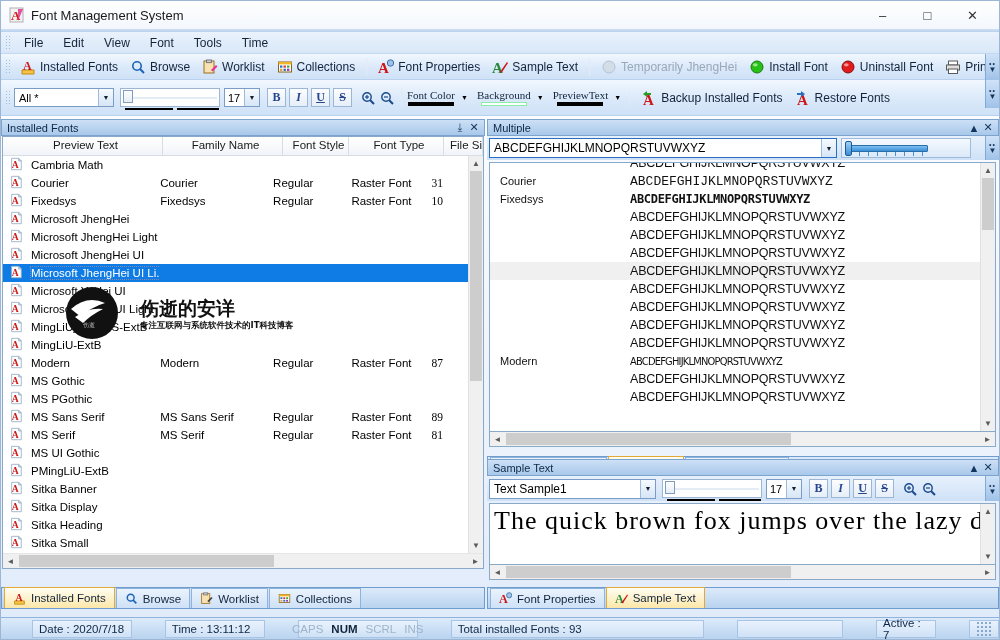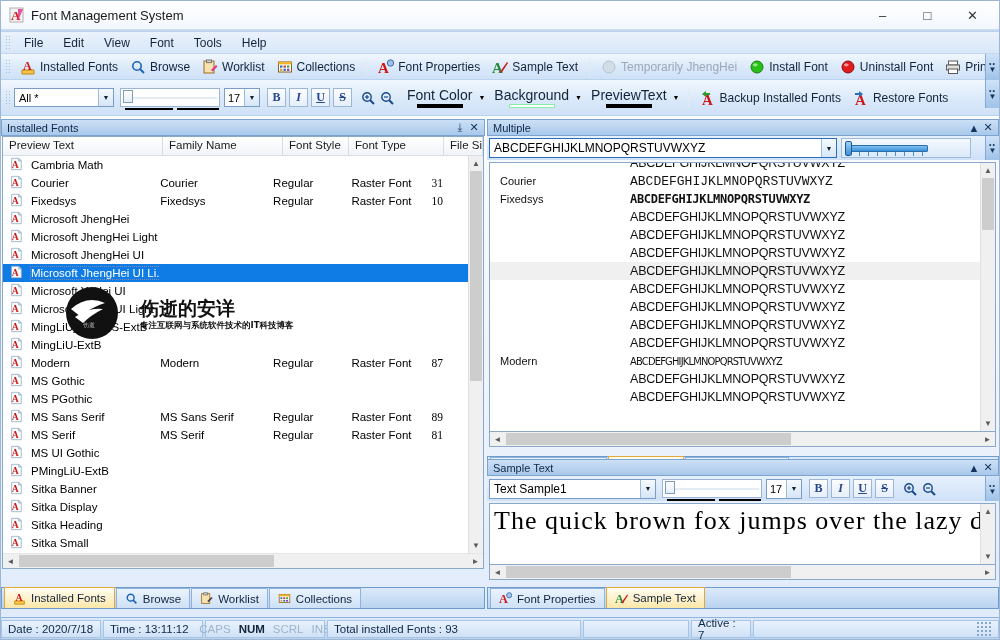--- a/index.html
+++ b/index.html
@@ -65,34 +65,34 @@
                position:relative; }
   .slider-track { position:absolute; left:2px; right:2px; top:8px; height:2px; background:#e4ecf5; }
   .slider-knob { position:absolute; left:2px; top:1px; width:10px; height:13px;
                  background:linear-gradient(#fdfdfd,#e7eef7); border:1px solid #7f9dc0; }
   .slider-under { position:absolute; left:4px; bottom:-4px; height:2px; background:#000; }
   .fbtn { width:19px; height:19px; background:linear-gradient(#fcfdff,#e6eef8);
           border:1px solid #9cb7d6; display:flex; align-items:center; justify-content:center;
           font-size:12px; font-weight:bold; color:#26478d; font-family:"Liberation Serif",serif; }
   .fbtn.plain { border:none; background:none; }
   .colorbtn { display:flex; flex-direction:column; align-items:center; }
-  .colorbtn .lbl { font-size:14px; color:#12243c; }
+  .colorbtn .lbl { font-size:11px; color:#12243c;font-family:Liberation Serif, serif; }
   .colorbtn .bar { width:46px; height:4px; margin-top:1px; }
 
   
   .panel-title { height:17px; display:flex; align-items:center;
                  background:linear-gradient(#cde0f6,#a8c8ea);
                  border:1px solid #7da3cf; font-size:11px; color:#0d2747; padding:0 3px 0 5px; }
   .panel-title .sp { flex:1; }
   .pt-btn { width:14px; text-align:center; font-size:11px; color:#13355d; }
 
   .listhdr { display:flex; height:19px; background:linear-gradient(#ffffff,#f1f4f8);
              border-bottom:1px solid #d6dde5; font-size:11.5px; }
   .listhdr div { border-right:1px solid #d6dde5; padding:2px 0 0 6px; overflow:hidden;
-                 white-space:nowrap; color:#1a1a1a; }
+                 white-space:nowrap; color:#1a1a1a;text-align:center; }
 
   .row { display:flex; height:18px; align-items:center; font-size:11.5px; white-space:nowrap; }
   .row.sel { background:#0e7ce4; color:#fff; }
   .row .c0 { width:172px; display:flex; align-items:center; gap:6px; padding-left:6px; overflow:hidden; }
   .row .c1 { width:124px; overflow:hidden; }
   .row .c2 { width:86px; overflow:hidden; }
   .row .c3 { width:88px; overflow:hidden; }
   .row .c4 { width:40px; overflow:hidden;font-family:Liberation Serif, serif; }
   .row .selbox { outline:1px dotted #88a; }
 
@@ -114,21 +114,21 @@
   .tab { height:20px; display:flex; align-items:center; gap:5px; padding:0 8px;
          font-size:11.5px; background:linear-gradient(#eaf3fd,#cfe1f6);
          border:1px solid #8fb3db; border-bottom:none; color:#12243c; white-space:nowrap; }
   .tab.active { background:linear-gradient(#fffdf2,#fde7a8); border-color:#e0a93a; height:21px; }
 
   
   .statusbar { height:20px; display:flex; align-items:center; gap:2px;
                background:linear-gradient(#dcebfb,#b9d3ef); border-top:1px solid #8fb3db;
                font-size:11.5px; color:#0d2747; }
   .scell { height:18px; display:flex; align-items:center; padding:0 6px;
-           border:1px solid #a7c4e4; background:linear-gradient(#e9f2fd,#cfe1f6); }
+           border:1px solid #a7c4e4; background:linear-gradient(#e9f2fd,#cfe1f6);margin-left:31px; }
   .ind { font-weight:bold; color:#11243c; margin:0 4px; }
   .ind.off { color:#9db4cc; font-weight:normal; }
   .grip-br { margin-left:auto; width:16px; height:16px;
              background-image:radial-gradient(#7da0c6 40%, transparent 41%);
              background-size:4px 4px; opacity:.9; }
 
   
   .prevlist { position:absolute; inset:0 15px 0 0; background:#fff; overflow:hidden; }
   .prow { display:flex; height:18px; align-items:center; font-size:11.5px; }
   .prow.alt { background:#f0f0f0; }
@@ -170,21 +170,21 @@
   </div>
   <div class="tb-sep"></div>
 
   <div class="menubar">
     <div class="grip"></div>
     <div class="menu-item">File</div>
     <div class="menu-item">Edit</div>
     <div class="menu-item">View</div>
     <div class="menu-item">Font</div>
     <div class="menu-item">Tools</div>
-    <div class="menu-item">Help</div>
+    <div class="menu-item">Time</div>
   </div>
 
   <div class="toolbar">
     <div class="grip"></div>
 
     <div class="tbtn">
       <span class="ico">
         <svg width="16" height="16" viewBox="0 0 16 16">
           <path d="M2 11 h12 v4 h-12 z" fill="#f6c445" stroke="#c08a10"></path>
           <text x="3" y="11" font-family="Liberation Serif" font-size="12" font-weight="bold" fill="#cf1616">A</text>

